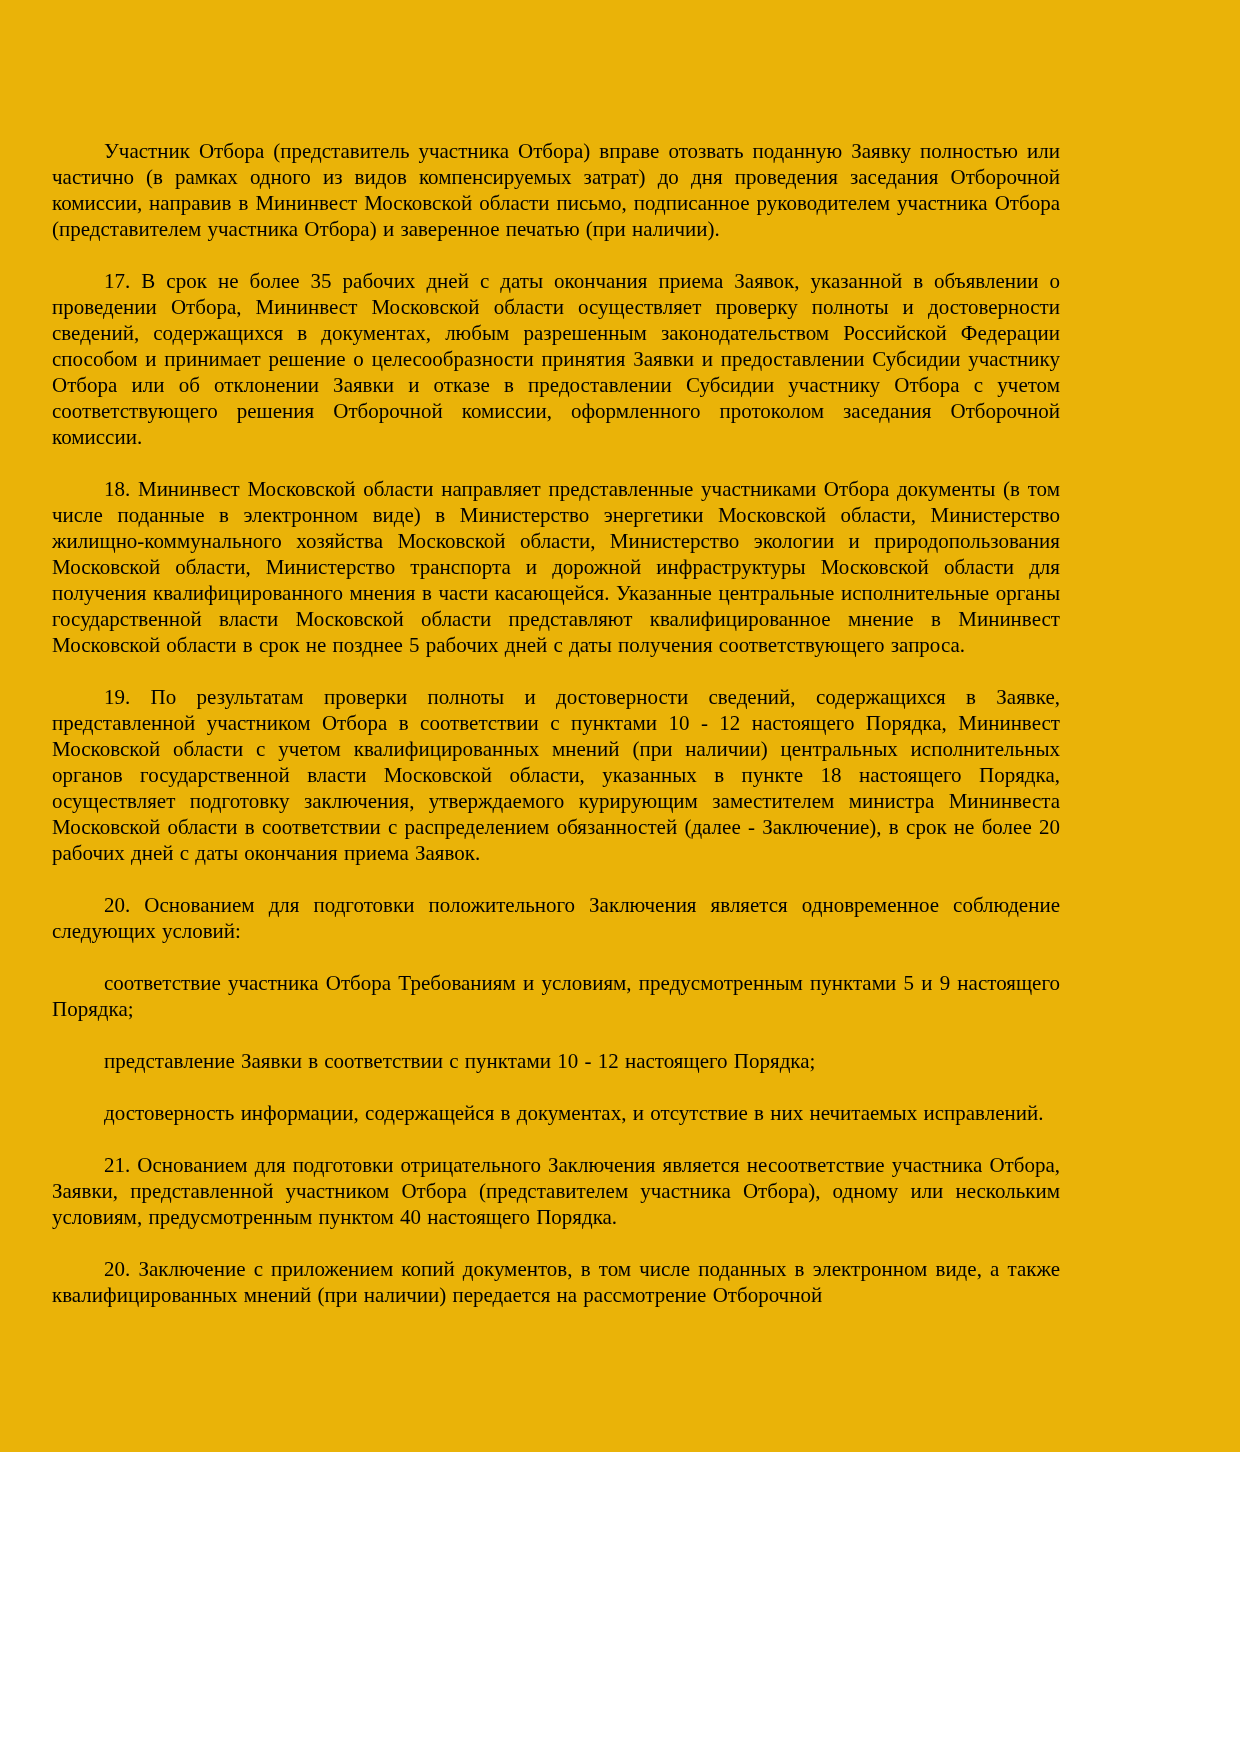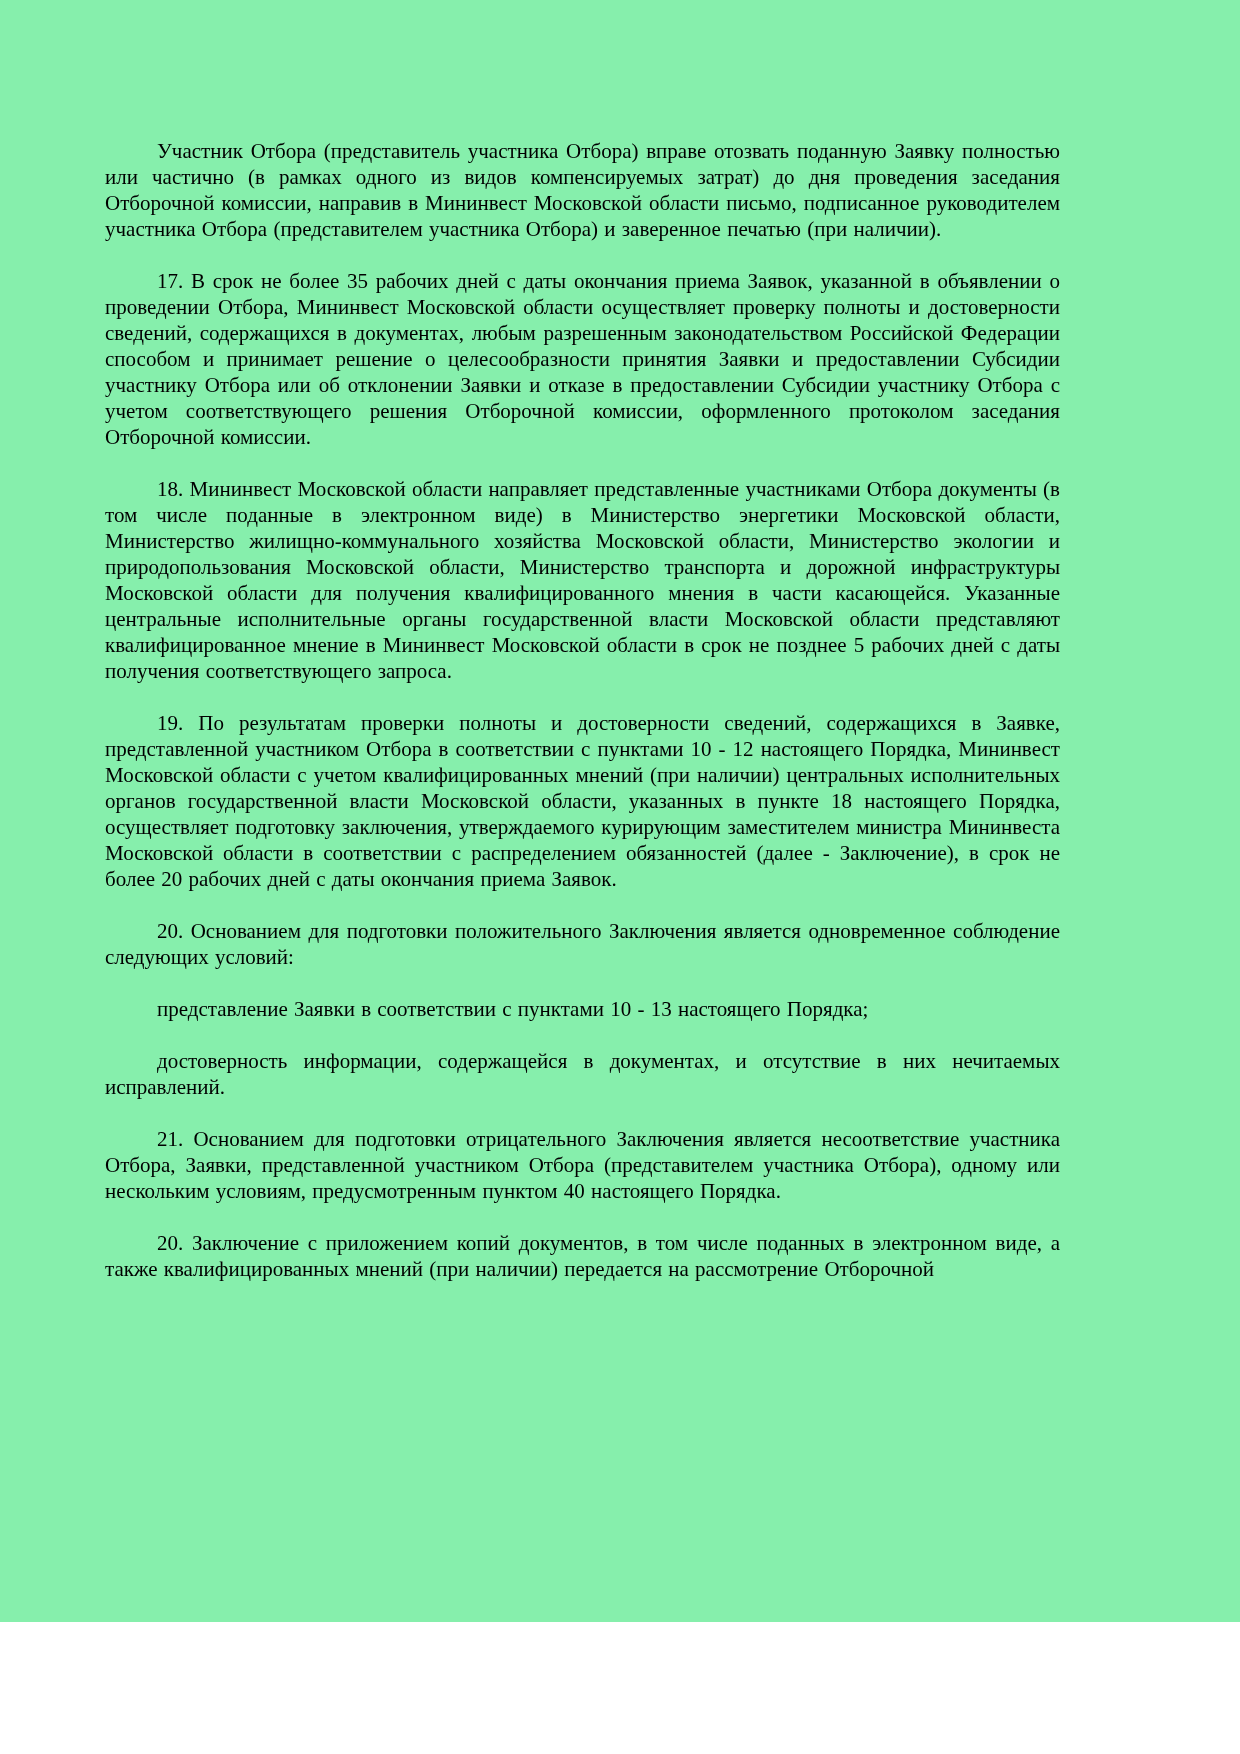--- a/index.html
+++ b/index.html
@@ -10,39 +10,40 @@
   body {
     width: 1240px;
     height: 1754px;
     overflow: hidden;
     font-family: "Liberation Serif", "DejaVu Serif", serif;
     color: #000000;
   }
   .page {
     box-sizing: border-box;
     width: 1240px;
-    height: 1622px;
-    padding: 138px 180px 60px 105px;
-    background: #86efac;
+    height: 1452px;
+    padding: 138px 180px 60px 52px;
+    background: #eab308;
   }
   p.para {
     margin: 0 0 26px 0;
     font-size: 21px;
     line-height: 26px;
     text-align: justify;
     text-indent: 52px;
     word-spacing: 1px;
   }
 </style>
 </head>
 <body>
 
 <div class="page">
   <p class="para">Участник Отбора (представитель участника Отбора) вправе отозвать поданную Заявку полностью или частично (в рамках одного из видов компенсируемых затрат) до дня проведения заседания Отборочной комиссии, направив в Мининвест Московской области письмо, подписанное руководителем участника Отбора (представителем участника Отбора) и заверенное печатью (при наличии).</p>
   <p class="para">17. В срок не более 35 рабочих дней с даты окончания приема Заявок, указанной в объявлении о проведении Отбора, Мининвест Московской области осуществляет проверку полноты и достоверности сведений, содержащихся в документах, любым разрешенным законодательством Российской Федерации способом и принимает решение о целесообразности принятия Заявки и предоставлении Субсидии участнику Отбора или об отклонении Заявки и отказе в предоставлении Субсидии участнику Отбора с учетом соответствующего решения Отборочной комиссии, оформленного протоколом заседания Отборочной комиссии.</p>
   <p class="para">18. Мининвест Московской области направляет представленные участниками Отбора документы (в том числе поданные в электронном виде) в Министерство энергетики Московской области, Министерство жилищно-коммунального хозяйства Московской области, Министерство экологии и природопользования Московской области, Министерство транспорта и дорожной инфраструктуры Московской области для получения квалифицированного мнения в части касающейся. Указанные центральные исполнительные органы государственной власти Московской области представляют квалифицированное мнение в Мининвест Московской области в срок не позднее 5 рабочих дней с даты получения соответствующего запроса.</p>
   <p class="para">19. По результатам проверки полноты и достоверности сведений, содержащихся в Заявке, представленной участником Отбора в соответствии с пунктами 10 - 12 настоящего Порядка, Мининвест Московской области с учетом квалифицированных мнений (при наличии) центральных исполнительных органов государственной власти Московской области, указанных в пункте 18 настоящего Порядка, осуществляет подготовку заключения, утверждаемого курирующим заместителем министра Мининвеста Московской области в соответствии с распределением обязанностей (далее - Заключение), в срок не более 20 рабочих дней с даты окончания приема Заявок.</p>
   <p class="para">20. Основанием для подготовки положительного Заключения является одновременное соблюдение следующих условий:</p>
-  <p class="para">представление Заявки в соответствии с пунктами 10 - 13 настоящего Порядка;</p>
+  <p class="para">соответствие участника Отбора Требованиям и условиям, предусмотренным пунктами 5 и 9 настоящего Порядка;</p>
+  <p class="para">представление Заявки в соответствии с пунктами 10 - 12 настоящего Порядка;</p>
   <p class="para">достоверность информации, содержащейся в документах, и отсутствие в них нечитаемых исправлений.</p>
   <p class="para">21. Основанием для подготовки отрицательного Заключения является несоответствие участника Отбора, Заявки, представленной участником Отбора (представителем участника Отбора), одному или нескольким условиям, предусмотренным пунктом 40 настоящего Порядка.</p>
   <p class="para">20. Заключение с приложением копий документов, в том числе поданных в электронном виде, а также квалифицированных мнений (при наличии) передается на рассмотрение Отборочной</p>
 </div>
 
 </body></html>

